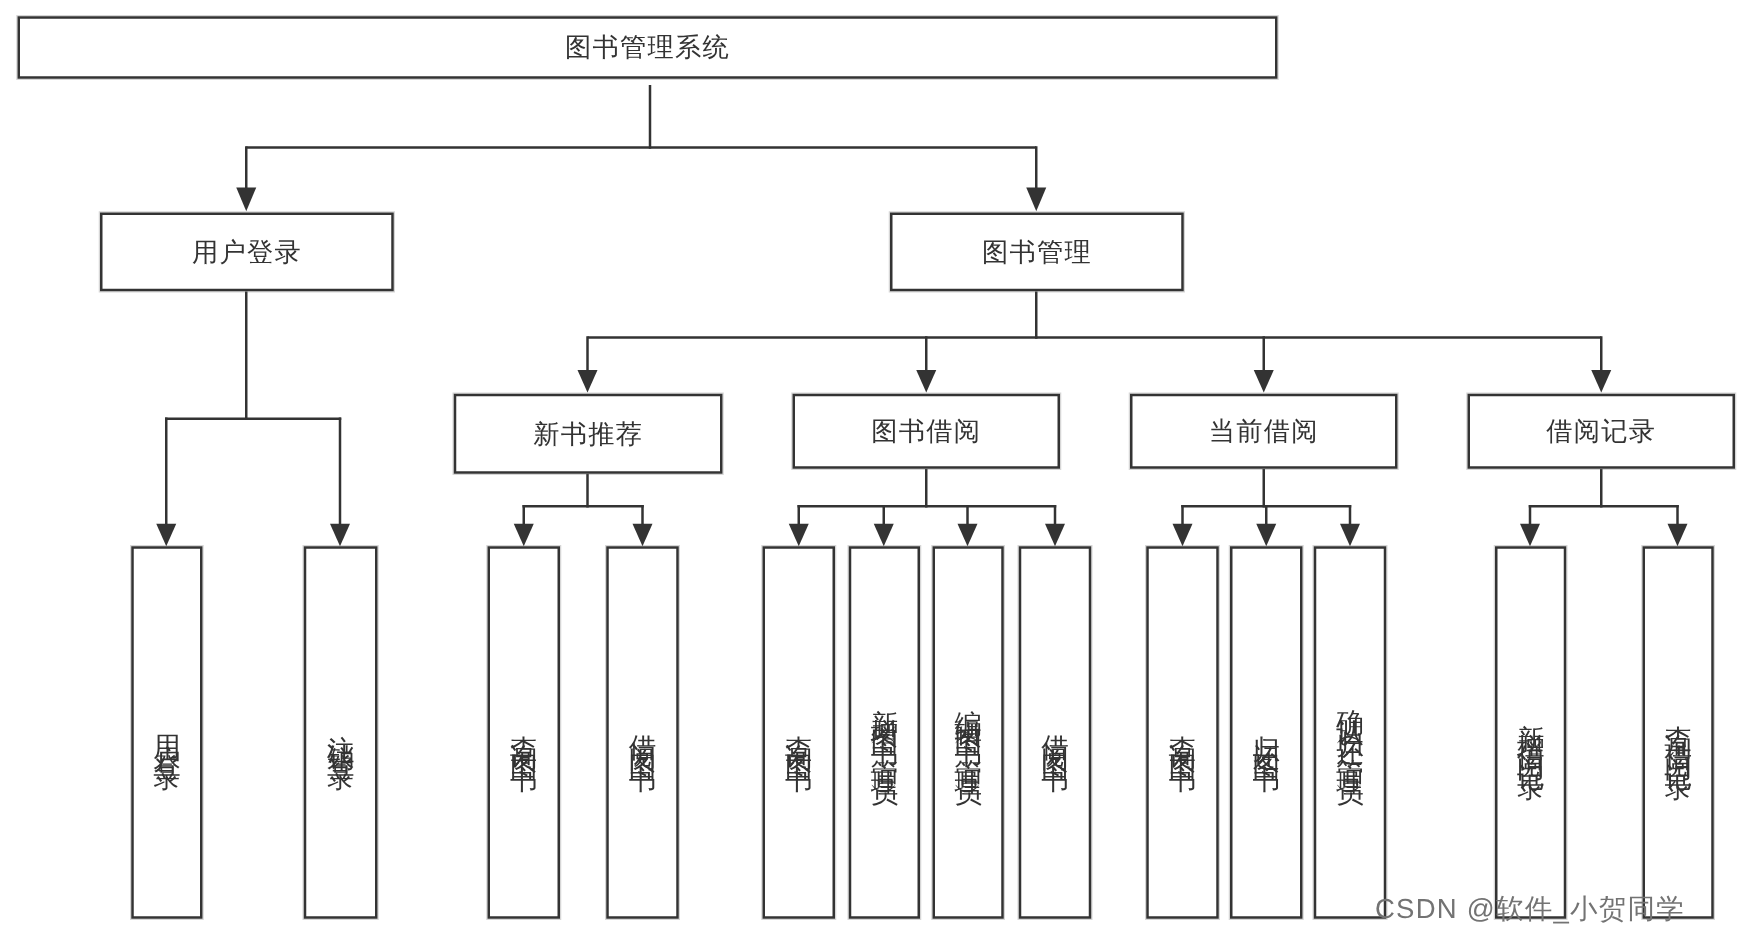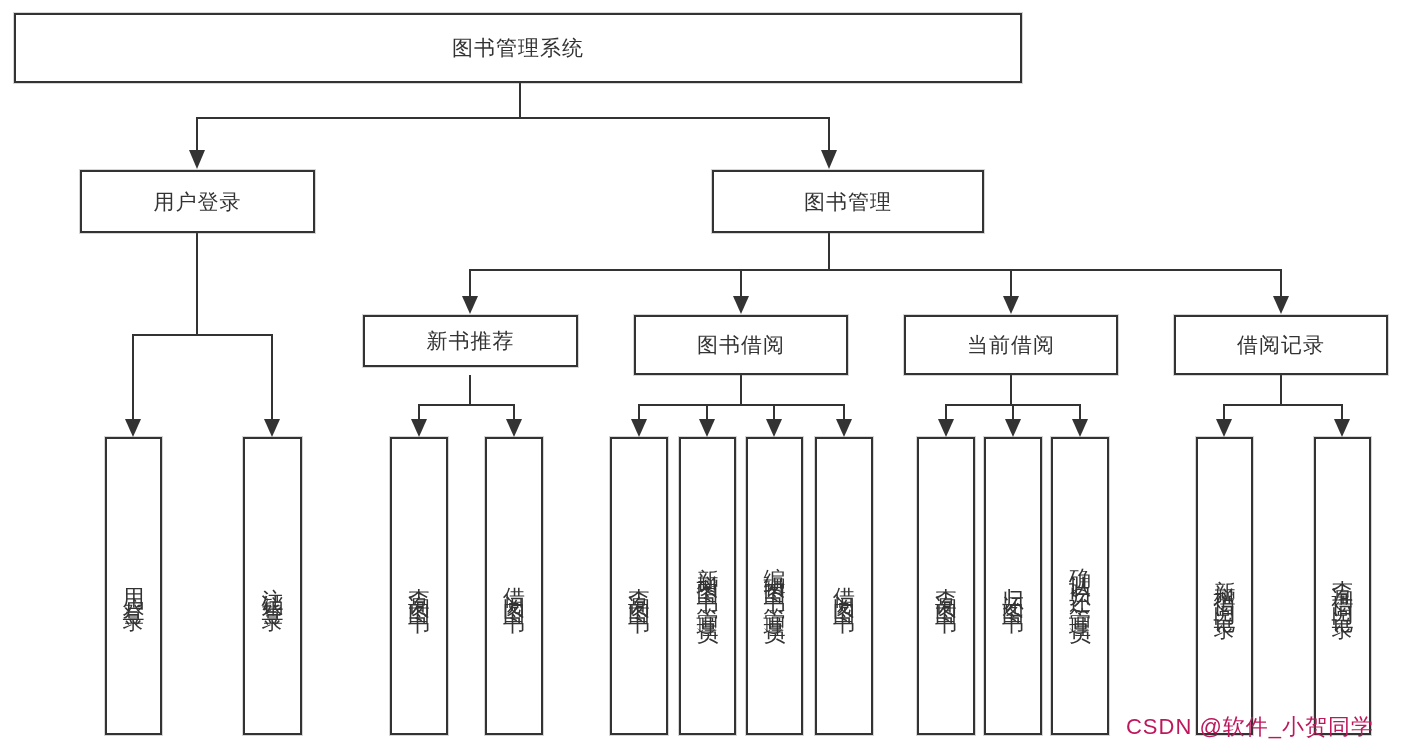--- a/index.html
+++ b/index.html
@@ -26,23 +26,23 @@
     text-orientation:mixed;
     font-size:22px;
     line-height:1;
     letter-spacing:8px;
     color:#333333;
     white-space:nowrap;
   }
   .watermark{
     position:absolute;
     left:1100px;top:712px;width:300px;
-    text-align:center;
+    text-align:left;
     font-size:22px;
-    color:#be185d;
+    color:#737373;
     letter-spacing:1px;
   }
 </style>
 </head>
 <body>
 
 <div id="stage">
 
   <svg class="connectors" width="1405" height="747" viewBox="0 0 1405 747">
     <g stroke="#333333" stroke-width="2" fill="none">
@@ -106,32 +106,32 @@
       <polygon points="766,419 782,419 774,437"></polygon>
       <polygon points="836,419 852,419 844,437"></polygon>
       <polygon points="938,419 954,419 946,437"></polygon>
       <polygon points="1005,419 1021,419 1013,437"></polygon>
       <polygon points="1072,419 1088,419 1080,437"></polygon>
       <polygon points="1216,419 1232,419 1224,437"></polygon>
       <polygon points="1334,419 1350,419 1342,437"></polygon>
     </g>
   </svg>
 
-  <div class="node hnode" style="left:14px;top:13px;width:1008px;height:70px;font-family:Liberation Mono, monospace;">
+  <div class="node hnode" style="left:14px;top:13px;width:1008px;height:50px;font-family:Liberation Mono, monospace;">
     <span>图书管理系统</span>
   </div>
 
   <div class="node hnode" style="left:80px;top:170px;width:235px;height:63px;">
     <span>用户登录</span>
   </div>
-  <div class="node hnode" style="left:712px;top:170px;width:272px;height:63px;">
+  <div class="node hnode" style="left:712px;top:170px;width:235px;height:63px;">
     <span>图书管理</span>
   </div>
 
-  <div class="node hnode" style="left:363px;top:315px;width:215px;height:52px;">
+  <div class="node hnode" style="left:363px;top:315px;width:215px;height:64px;">
     <span>新书推荐</span>
   </div>
   <div class="node hnode" style="left:904px;top:315px;width:214px;height:60px;">
     <span>当前借阅</span>
   </div>
   <div class="node hnode" style="left:634px;top:315px;width:214px;height:60px;">
     <span>图书借阅</span>
   </div>
   <div class="node hnode" style="left:1174px;top:315px;width:214px;height:60px;">
     <span>借阅记录</span>

